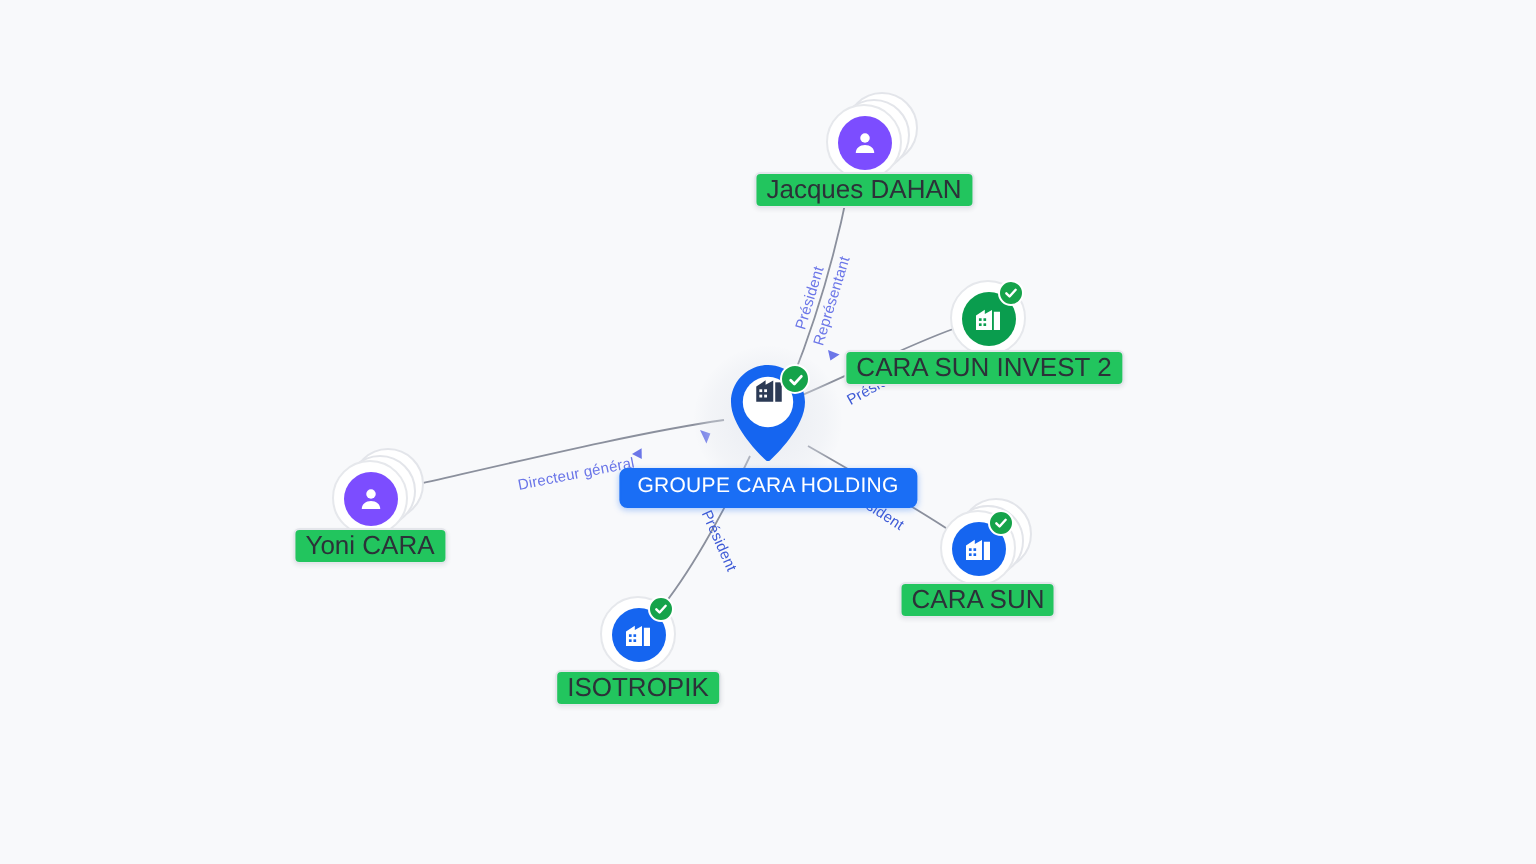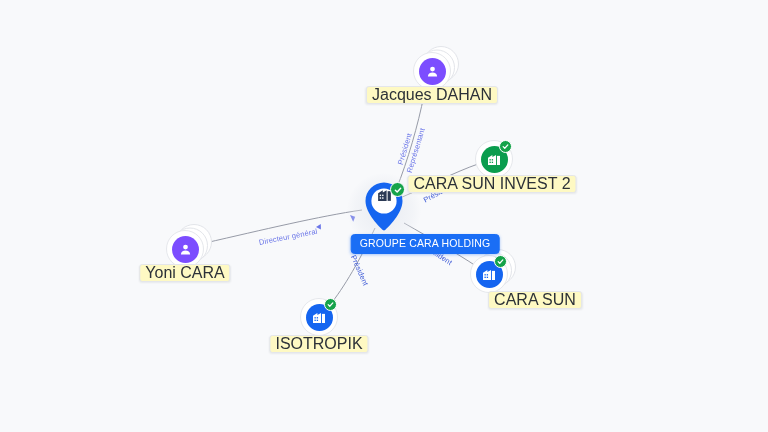--- a/index.html
+++ b/index.html
@@ -131,25 +131,25 @@
     width: 44px;
     height: 54px;
     margin: -30px 0 0 -22px;
   }
   .pin svg { display: block; }
 
   
   .node-label {
     position: absolute;
     transform: translate(-50%, 0);
-    background: #fef9c3;
+    background: #22c55e;
     border: 1px solid #e4e6eb;
     border-radius: 3px;
     padding: 2px 5px 2.5px 5px;
-    font-size: 16px;
+    font-size: 13px;
     line-height: 11px;
     color: #2c3138;
     white-space: nowrap;
     box-shadow: 0 1px 2px rgba(20,28,48,.07);
     cursor: pointer;
   }
   .node-label.selected {
     background: #1a6ef5;
     border-color: #1a6ef5;
     color: #ffffff;
@@ -252,21 +252,21 @@
           <rect x="8.6" y="16" width="2" height="2" fill="#1565f0"></rect>
         </svg>
       </div>
       <div class="badge">
         <svg width="7" height="7" viewBox="0 0 24 24" fill="none" stroke="#ffffff" stroke-width="4.2" stroke-linecap="round" stroke-linejoin="round">
           <path d="M4 12.5 L9.5 18 L20 6.5"></path>
         </svg>
       </div>
     </div>
   </div>
-  <div class="node-label" style="left:489px; top:291px;margin-left:46px;">CARA SUN</div>
+  <div class="node-label" style="left:489px; top:291px;">CARA SUN</div>
 
   <div class="node" style="left:319px; top:317px;">
     <div class="node-hit" style="left:0; top:0; width:44px; height:44px;">
       <div class="halo"></div>
       <div class="disc blue">
         <svg width="16" height="16" viewBox="0 0 24 24" fill="#ffffff">
           <path d="M3 21V10.2l6.6-4.3V9l5.4-3v15z"></path>
           <rect x="16.4" y="7.3" width="4.6" height="13.7"></rect>
           <rect x="5.2" y="12.2" width="2" height="2" fill="#1565f0"></rect>
           <rect x="8.6" y="12.2" width="2" height="2" fill="#1565f0"></rect>
@@ -317,15 +317,15 @@
           <rect x="8.6" y="16" width="2" height="2" fill="#ffffff"></rect>
         </svg>
       </div>
       <div class="badge" style="width:15px; height:15px; margin:-28px 0 0 6px;">
         <svg width="8" height="8" viewBox="0 0 24 24" fill="none" stroke="#ffffff" stroke-width="4.2" stroke-linecap="round" stroke-linejoin="round">
           <path d="M4 12.5 L9.5 18 L20 6.5"></path>
         </svg>
       </div>
     </div>
   </div>
-  <div class="node-label selected" style="left:384px; top:234px;margin-left:41px;">GROUPE CARA HOLDING</div>
+  <div class="node-label selected" style="left:384px; top:234px;">GROUPE CARA HOLDING</div>
 
 </div>
 
 </body></html>

